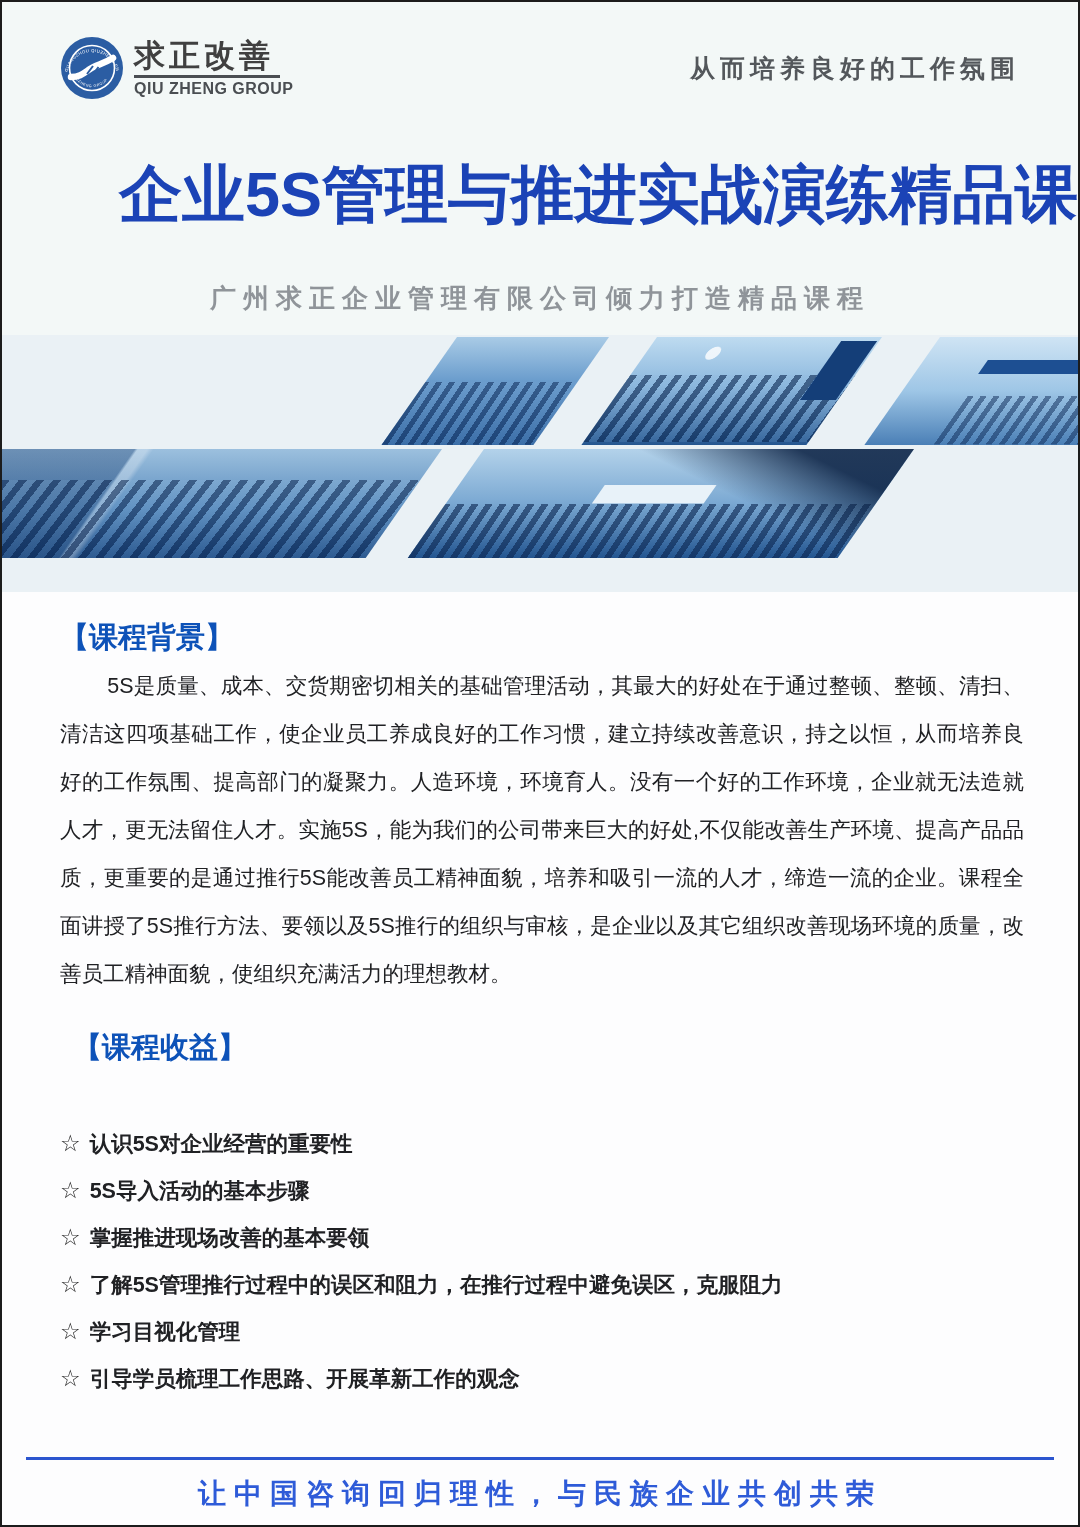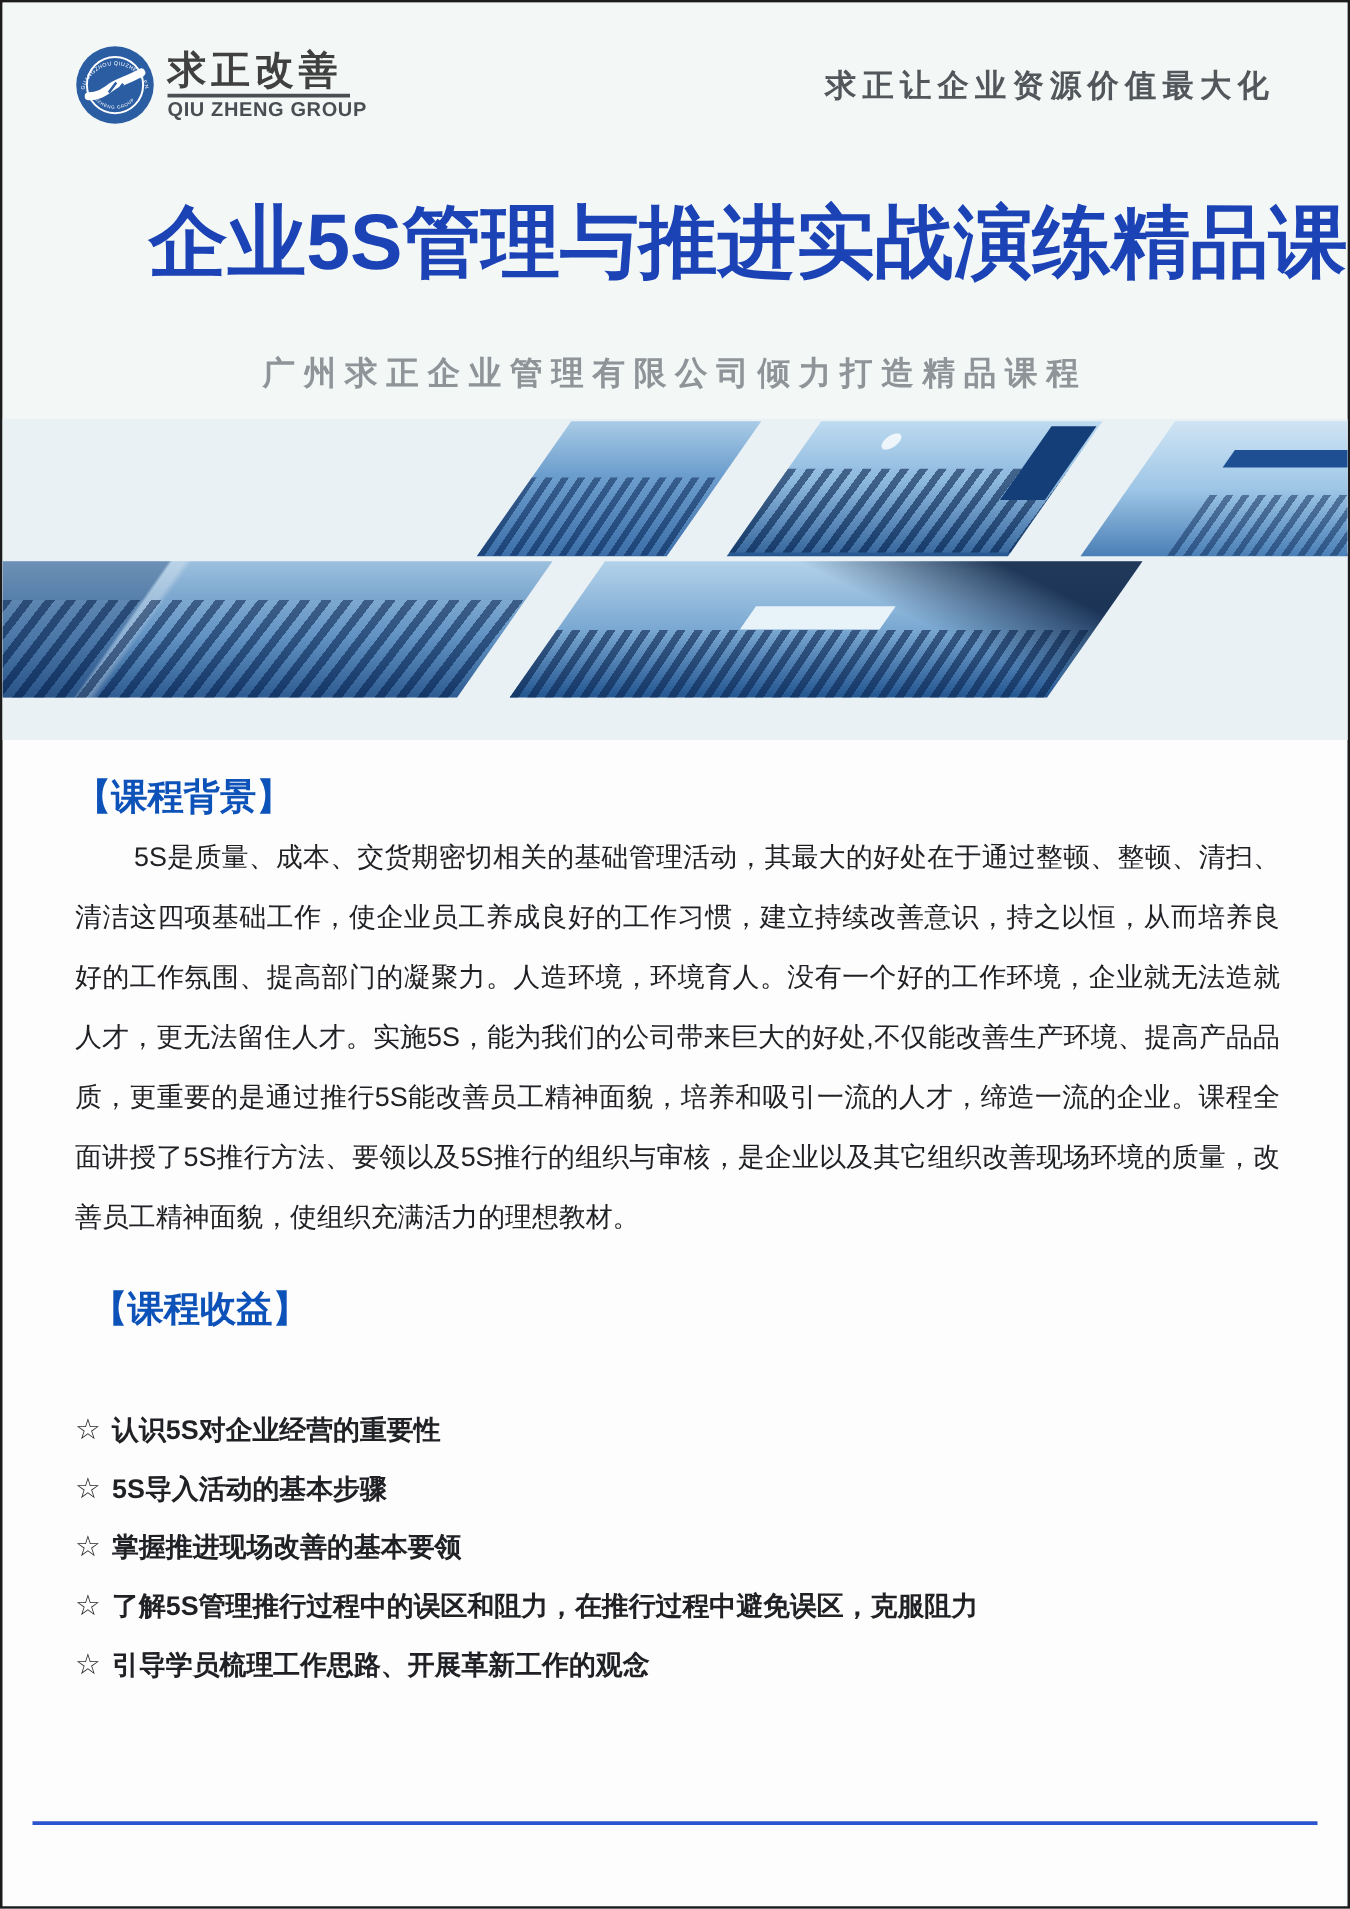--- a/index.html
+++ b/index.html
@@ -104,21 +104,21 @@
         </text>
         <path d="M11 41 C 20 41 24 37 30 33 C 36 29 43 28 53 22" stroke="#ffffff" stroke-width="6.5" fill="none" stroke-linecap="round"></path>
         <path d="M27 38 l6 -8 M32.5 39 l6 -8" stroke="#2b5da3" stroke-width="2"></path>
       </svg>
       <div class="logo-text">
         <div class="logo-cn">求正改善</div>
         <div class="logo-rule"></div>
         <div class="logo-en">QIU ZHENG GROUP</div>
       </div>
     </div>
-    <div class="tagline">求正让企业资源价值最大化</div>
+    <div class="tagline">从而培养良好的工作氛围</div>
   </div>
 
   <h1 class="hero-title">企业5S管理与推进实战演练精品课</h1>
   <div class="hero-subtitle">广州求正企业管理有限公司倾力打造精品课程</div>
 
   <div class="photo-band">
     <div class="tile row1 t1"></div>
     <div class="tile row1 t2"></div>
     <div class="tile row1 t3"></div>
     <div class="tile row2 u1"></div>
@@ -127,17 +127,19 @@
 
   <h2 class="sec-heading sec-bg-heading">【课程背景】</h2>
   <p class="sec-bg-paragraph">5S是质量、成本、交货期密切相关的基础管理活动，其最大的好处在于通过整顿、整顿、清扫、清洁这四项基础工作，使企业员工养成良好的工作习惯，建立持续改善意识，持之以恒，从而培养良好的工作氛围、提高部门的凝聚力。人造环境，环境育人。没有一个好的工作环境，企业就无法造就人才，更无法留住人才。实施5S，能为我们的公司带来巨大的好处,不仅能改善生产环境、提高产品品质，更重要的是通过推行5S能改善员工精神面貌，培养和吸引一流的人才，缔造一流的企业。课程全面讲授了5S推行方法、要领以及5S推行的组织与审核，是企业以及其它组织改善现场环境的质量，改善员工精神面貌，使组织充满活力的理想教材。</p>
 
   <h2 class="sec-heading sec-benefit-heading">【课程收益】</h2>
   <ul class="benefit-list">
     <li><span class="star">☆</span><span>认识5S对企业经营的重要性</span></li>
     <li><span class="star">☆</span><span>5S导入活动的基本步骤</span></li>
     <li><span class="star">☆</span><span>掌握推进现场改善的基本要领</span></li>
     <li><span class="star">☆</span><span>了解5S管理推行过程中的误区和阻力，在推行过程中避免误区，克服阻力</span></li>
+    <li><span class="star">☆</span><span>学习目视化管理</span></li>
     <li><span class="star">☆</span><span>引导学员梳理工作思路、开展革新工作的观念</span></li>
   </ul>
 
   <div class="footer-rule"></div>
+  <div class="footer-slogan">让中国咨询回归理性，与民族企业共创共荣</div>
 </div>
 
 </body></html>

